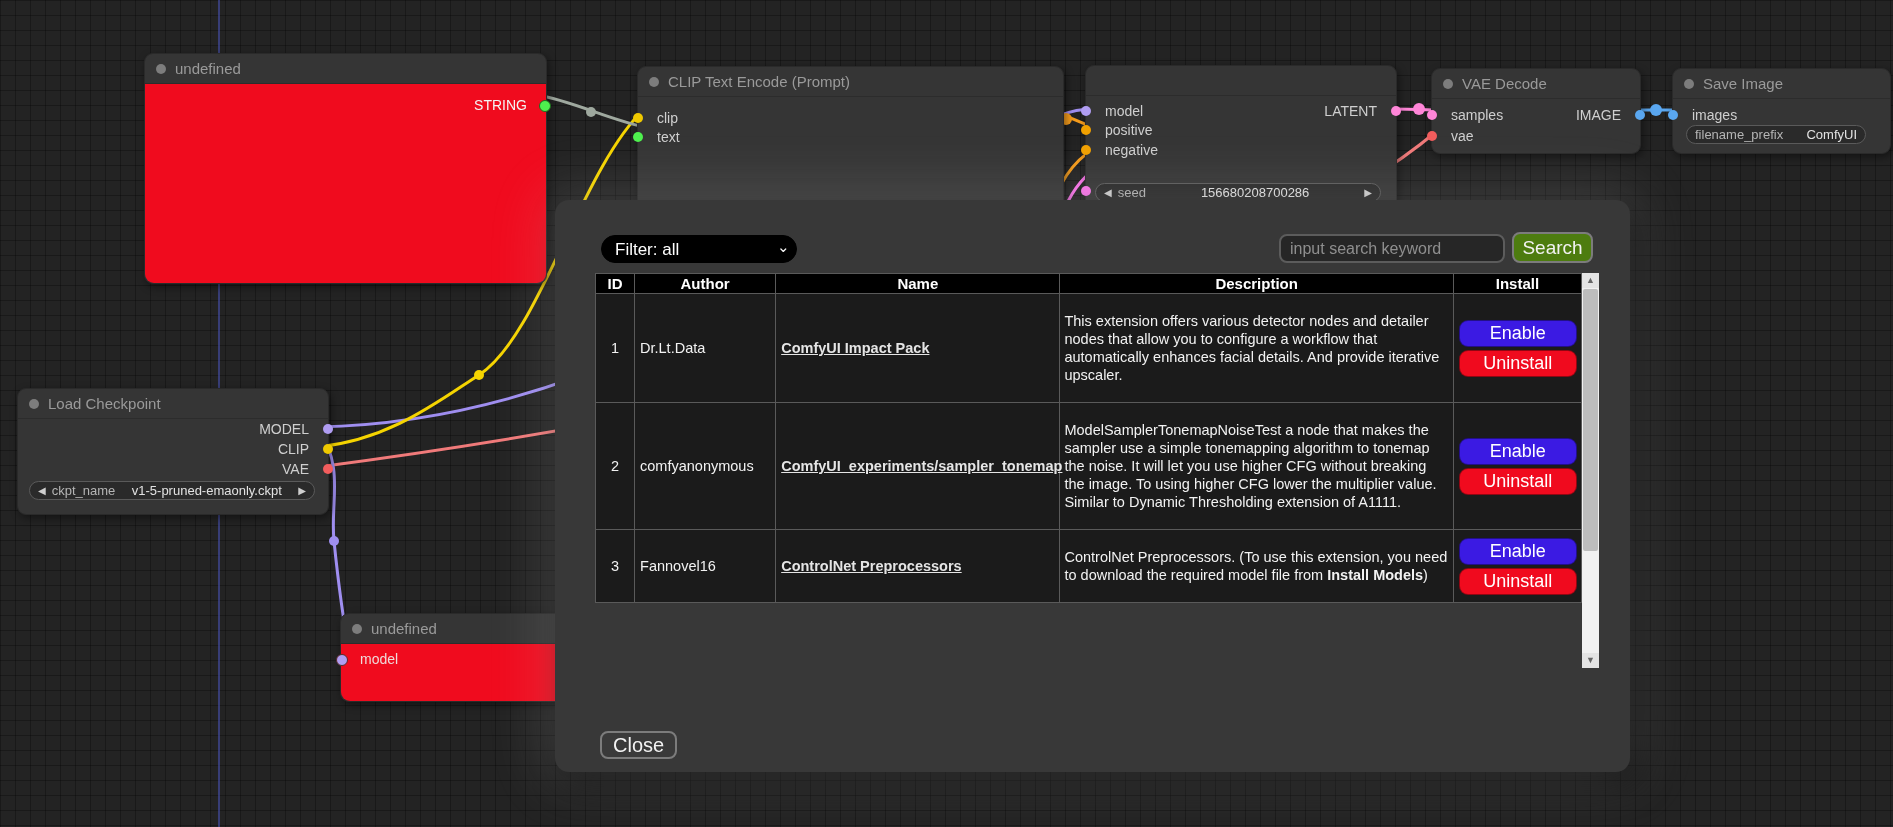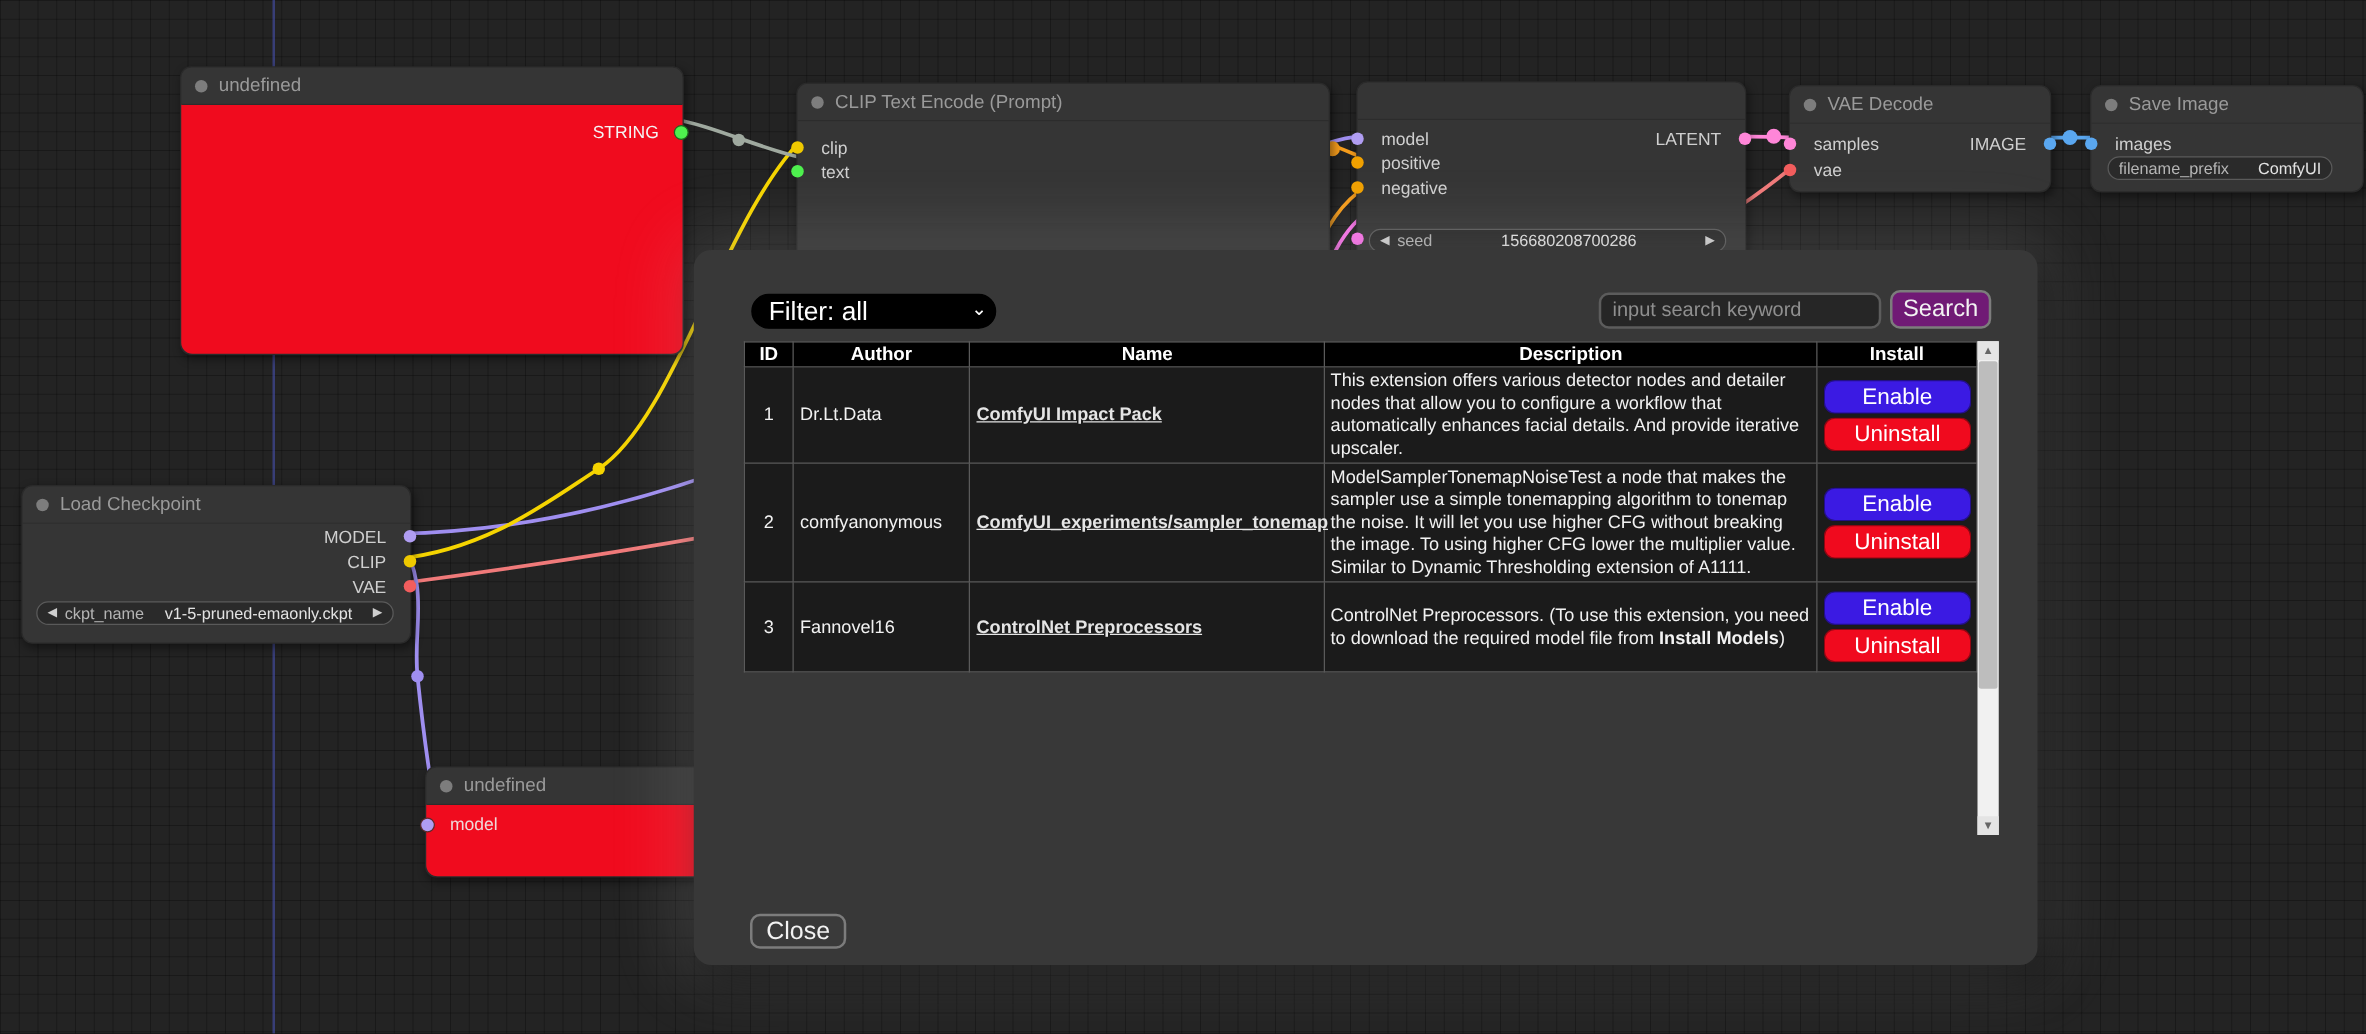--- a/index.html
+++ b/index.html
@@ -20,33 +20,33 @@
   .slot.out{text-align:right;padding-right:19px;}
   .slot.out .dot{right:-5px;}
   .widget{position:absolute;height:17px;background:#2a2a2a;border:1px solid #5a5a5a;border-radius:10px;
     display:flex;align-items:center;font-size:13px;color:#b5b5b5;padding:0 8px;gap:6px;}
   .widget .arrow{color:#cfcfcf;font-size:10px;line-height:17px;}
   .widget .wval{color:#e2e2e2;}
   .widget .grow{flex:1;}
   
   #modal{position:absolute;left:555px;top:200px;width:1075px;height:572px;z-index:10;background:#383838;border-radius:14px;
     box-shadow:0 0 55px 12px rgba(215,215,215,.16),10px 14px 30px rgba(0,0,0,.55);}
-  #filter-select{position:absolute;left:46px;top:35px;width:196px;height:28px;background:#000;color:#fff;font-size:21px;
+  #filter-select{position:absolute;left:46px;top:35px;width:196px;height:28px;background:#000;color:#fff;font-size:17px;
     border:1px solid #000;border-radius:14px;padding:0 26px 0 13px;appearance:none;-webkit-appearance:none;font-family:inherit;}
   #filter-chevron{position:absolute;left:222px;top:38px;color:#fff;font-size:15px;pointer-events:none;}
   #search-input{position:absolute;left:724px;top:34px;width:204px;height:25px;background:#262626;border:2px solid #5c5c5c;border-radius:8px;
     color:#ddd;font-size:16px;padding:0 9px;font-family:inherit;}
   #search-input::placeholder{color:#8f8f8f;}
-  #search-btn{position:absolute;left:957px;top:32px;width:81px;height:31px;background:#701a75;border:2px solid #7c7c7c;border-radius:8px;
+  #search-btn{position:absolute;left:957px;top:32px;width:81px;height:31px;background:#4d7c0f;border:2px solid #7c7c7c;border-radius:8px;
     color:#f2f2f2;font-size:19px;font-family:inherit;cursor:pointer;}
   #ext-table{position:absolute;left:40px;top:73px;border-collapse:collapse;table-layout:fixed;width:987px;background:#1b1b1b;}
   #ext-table th{background:#000;color:#fff;font-size:15px;font-weight:bold;border:1px solid #5a5a5a;height:19px;padding:0;}
   #ext-table td{border:1px solid #5a5a5a;color:#f2f2f2;font-size:14.5px;padding:1px 5px;vertical-align:middle;}
   #ext-table td.c{text-align:center;}
-  #ext-table .desc{line-height:18px;padding:2px 4px;}
+  #ext-table .desc{line-height:18px;padding:18px 4px;}
   #ext-table a{color:#e5e5e5;font-weight:bold;text-decoration:underline;font-size:14.5px;}
   .btn-enable,.btn-uninstall{display:block;width:118px;height:27px;margin:3px auto;border-radius:9px;border:1px solid rgba(0,0,0,.4);
     color:#fff;font-size:18px;font-family:inherit;cursor:pointer;padding:0;}
   .btn-enable{background:#3b1ae3;}
   .btn-uninstall{background:#f00a1e;}
   #vscroll{position:absolute;left:1027px;top:73px;width:17px;height:395px;background:#f1f1f1;}
   #vscroll .sarrow{position:absolute;left:0;width:17px;height:15px;color:#666;font-size:9px;text-align:center;line-height:15px;background:#e4e4e4;}
   #vscroll .up{top:0;}
   #vscroll .down{bottom:0;}
   #vscroll .thumb{position:absolute;left:1px;top:16px;width:15px;height:262px;background:#bdbdbd;border-radius:2px;}

